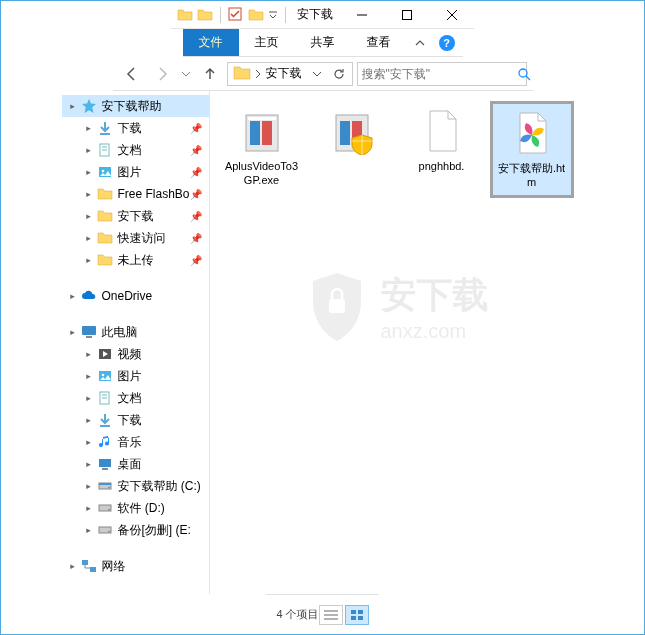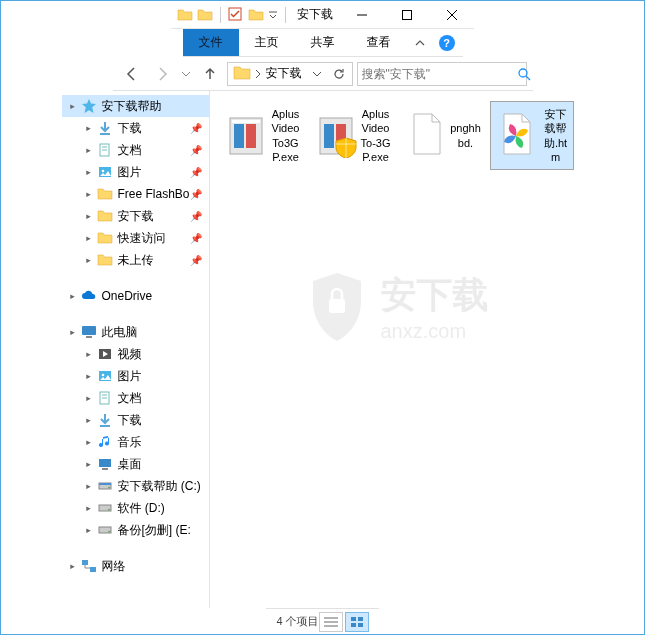--- a/index.html
+++ b/index.html
@@ -11,21 +11,21 @@
 .titlebar-left { display: flex; align-items: center; gap: 4px; padding: 0 6px; }
 .titlebar-icon { width: 16px; height: 16px; }
 .titlebar-sep { width: 1px; height: 16px; background: #ccc; margin: 0 3px; }
 .titlebar-title { margin-left: 4px; font-size: 12px; }
 .titlebar-right { margin-left: auto; display: flex; }
 .win-btn { width: 45px; height: 28px; display: flex; align-items: center; justify-content: center; cursor: default; }
 
 
 .ribbon { height: 28px; display: flex; align-items: stretch; border-bottom: 1px solid #e1e1e1; background: #fff; }
 .ribbon-tab { padding: 0 16px; display: flex; align-items: center; font-size: 12px; cursor: default; }
-.ribbon-tab.file { background: #1979ca; color: #0f172a; }
+.ribbon-tab.file { background: #1979ca; color: #fef9c3; }
 .ribbon-chevron { margin-left: auto; display: flex; align-items: center; padding: 0 8px; gap: 14px; }
 .help-icon { width: 16px; height: 16px; border-radius: 50%; background: #1e90ff; color: #fff; display: flex; align-items: center; justify-content: center; font-size: 11px; font-weight: bold; }
 
 
 .navbar { height: 34px; display: flex; align-items: center; padding: 4px 6px; gap: 4px; border-bottom: 1px solid #e1e1e1; }
 .nav-btn { width: 26px; height: 26px; display: flex; align-items: center; justify-content: center; cursor: default; color: #999; }
 .addr-bar { flex: 1; height: 24px; border: 1px solid #ccc; display: flex; align-items: center; padding: 0 2px; }
 .addr-icon { width: 18px; height: 18px; margin: 0 3px; }
 .addr-text { flex: 1; font-size: 12px; padding: 0 4px; }
 .addr-btn { width: 22px; height: 22px; display: flex; align-items: center; justify-content: center; color: #555; }
@@ -38,32 +38,32 @@
 .sidebar { width: 148px; border-right: 1px solid #e5e5e5; overflow-y: auto; padding: 4px 0; }
 .tree-item { display: flex; align-items: center; height: 22px; padding-left: 4px; cursor: default; font-size: 12px; }
 .tree-item.selected { background: #cde8ff; }
 .tree-chev { width: 14px; height: 14px; display: flex; align-items: center; justify-content: center; color: #666; font-size: 9px; }
 .tree-icon { width: 18px; height: 16px; display: flex; align-items: center; justify-content: center; margin-right: 4px; }
 .tree-item.level1 { padding-left: 20px; }
 .tree-spacer { height: 14px; }
 .pin { margin-left: auto; margin-right: 6px; color: #888; font-size: 10px; }
 
 .content { flex: 1; display: flex; flex-wrap: wrap; align-content: flex-start; padding: 10px; gap: 6px; position: relative; }
-.file-item { width: 84px; padding: 6px 2px; display: flex; flex-direction: row; align-items: center; text-align: center; cursor: default; }
-.file-item.selected { background: #cde8ff; border: 1px solid #a3a3a3; padding: 5px 1px; }
+.file-item { width: 84px; padding: 6px 2px; display: flex; flex-direction: column; align-items: center; text-align: center; cursor: default; }
+.file-item.selected { background: #cde8ff; border: 3px solid #a3a3a3; padding: 5px 1px; }
 .file-icon { width: 48px; height: 48px; display: flex; align-items: center; justify-content: center; margin-bottom: 4px; }
 .file-label { font-size: 11px; line-height: 1.3; word-break: break-all; }
 
 .watermark { position: absolute; top: 180px; left: 50%; transform: translateX(-50%); opacity: 0.12; display: flex; align-items: center; gap: 12px; pointer-events: none; }
 .wm-shield { width: 64px; height: 72px; }
 .wm-text { display: flex; flex-direction: column; }
 .wm-title { font-size: 36px; font-weight: bold; color: #666; }
 .wm-sub { font-size: 20px; color: #666; }
 
-.statusbar { height: 26px; border-top: 1px solid #e1e1e1; display: flex; align-items: center; padding: 0 10px; font-size: 11px; color: #444; }
+.statusbar { height: 40px; border-top: 1px solid #e1e1e1; display: flex; align-items: center; padding: 0 10px; font-size: 11px; color: #444; }
 .statusbar-right { margin-left: auto; display: flex; gap: 2px; }
 .view-btn { width: 24px; height: 20px; border: 1px solid #ccc; display: flex; align-items: center; justify-content: center; }
 .view-btn.active { background: #cde8ff; border-color: #7abdea; }
 
 svg { display: block; }
 </style>
 </head>
 <body>
 
 <div class="window">
@@ -424,21 +424,20 @@
           </div><div class="file-item">
             <div class="file-icon">
               <svg width="48" height="48" viewBox="0 0 48 48">
                 <rect x="8" y="8" width="32" height="36" fill="#e8e8e8" stroke="#aaa"></rect>
                 <rect x="12" y="14" width="10" height="24" fill="#3a8ac9"></rect>
                 <rect x="24" y="14" width="10" height="24" fill="#d9534f"></rect>
                 <path d="M34 28l10 3v6c0 6-5 10-10 11-5-1-10-5-10-11v-6z" fill="#ffc107" stroke="#d99a00"></path>
                 <path d="M34 28v20M24 34h20" stroke="#fff" stroke-width="0.6"></path>
               </svg>
             </div>
-            <div class="file-label">AplusVideoTo-3GP.exe</div>
           </div><div class="file-item">
             <div class="file-icon">
               <svg width="48" height="48" viewBox="0 0 48 48">
                 <path d="M12 4h18l8 8v32H12z" fill="#fff" stroke="#bbb"></path>
                 <path d="M30 4v8h8" fill="none" stroke="#bbb"></path>
               </svg>
             </div>
             <div class="file-label">pnghhbd.</div>
           </div><div class="file-item selected">
             <div class="file-icon">

